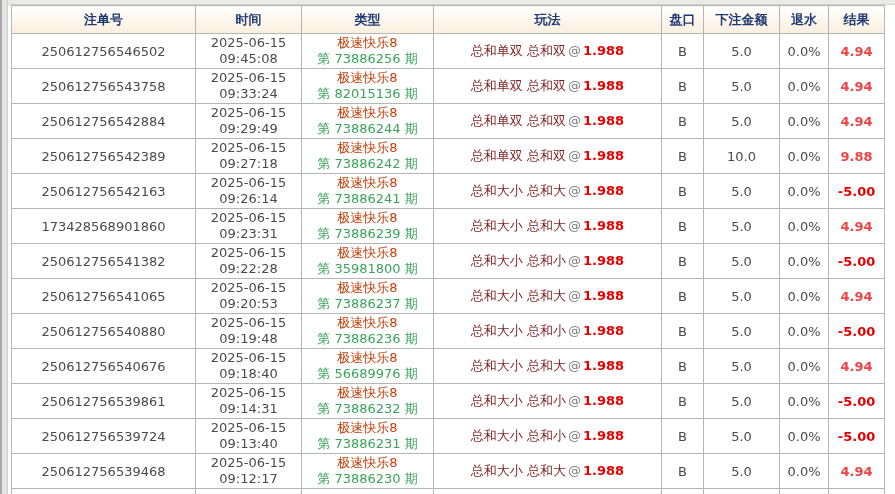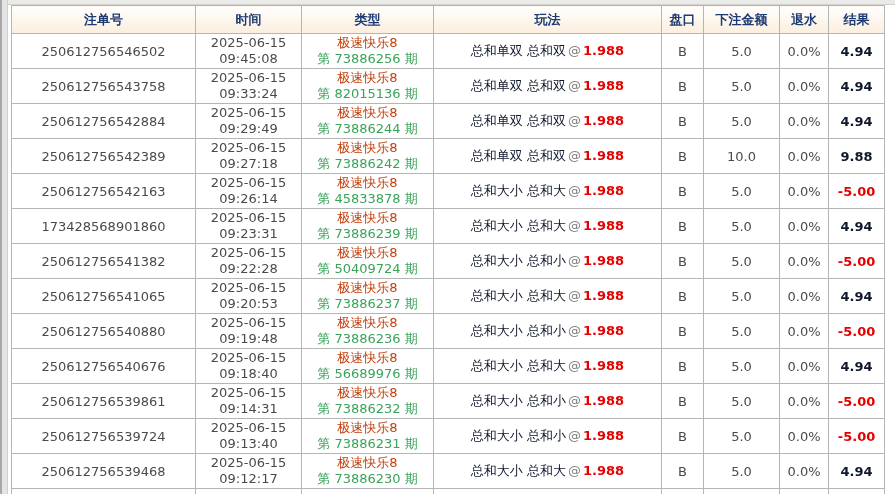--- a/index.html
+++ b/index.html
@@ -44,25 +44,25 @@
     background: linear-gradient(#ffffff, #fbeedd);
     color: #1e3a73;
     font-size: 13px;
     font-weight: bold;
   }
   tbody tr { height: 35px; }
   tbody td { font-size: 13px; color: #4a4a4a; }
   .two-line div { line-height: 16px; }
   .game-name { color: #c2410c; }
   .issue { color: #3aa35a; }
-  .play { color: #0f172a; margin-top: 25px; }
+  .play { color: #7f1d1d; margin-top: 25px; }
   .at { color: #808080; padding: 0 2px; }
   .odds { color: #e60000; font-weight: bold; }
   td.result-cell { font-weight: bold; }
-  td.result-cell .pos { color: #0f172a; }
+  td.result-cell .pos { color: #ef4444; }
   td.result-cell .neg { color: #e60000; }
 </style>
 </head>
 <body>
 
 <div class="screen">
   <div class="top-strip"></div>
   <div class="left-strip"></div>
 
   <div class="table-wrap">
@@ -171,21 +171,21 @@
     </td>
   </tr>
           <tr>
     <td>250612756542163</td>
     <td class="two-line">
       <div>2025-06-15</div>
       <div>09:26:14</div>
     </td>
     <td class="two-line">
       <div class="game-name">极速快乐8</div>
-      <div class="issue">第 45833878 期</div>
+      <div class="issue">第 73886241 期</div>
     </td>
     <td>
       <span class="play">总和大小 总和大</span><span class="at">@</span><span class="odds">1.988</span>
     </td>
     <td>B</td>
     <td>5.0</td>
     <td>0.0%</td>
     <td class="result-cell">
       <span class="neg">-5.00</span>
     </td>
@@ -211,21 +211,21 @@
     </td>
   </tr>
           <tr>
     <td>250612756541382</td>
     <td class="two-line">
       <div>2025-06-15</div>
       <div>09:22:28</div>
     </td>
     <td class="two-line">
       <div class="game-name">极速快乐8</div>
-      <div class="issue">第 50409724 期</div>
+      <div class="issue">第 35981800 期</div>
     </td>
     <td>
       <span class="play">总和大小 总和小</span><span class="at">@</span><span class="odds">1.988</span>
     </td>
     <td>B</td>
     <td>5.0</td>
     <td>0.0%</td>
     <td class="result-cell">
       <span class="neg">-5.00</span>
     </td>

